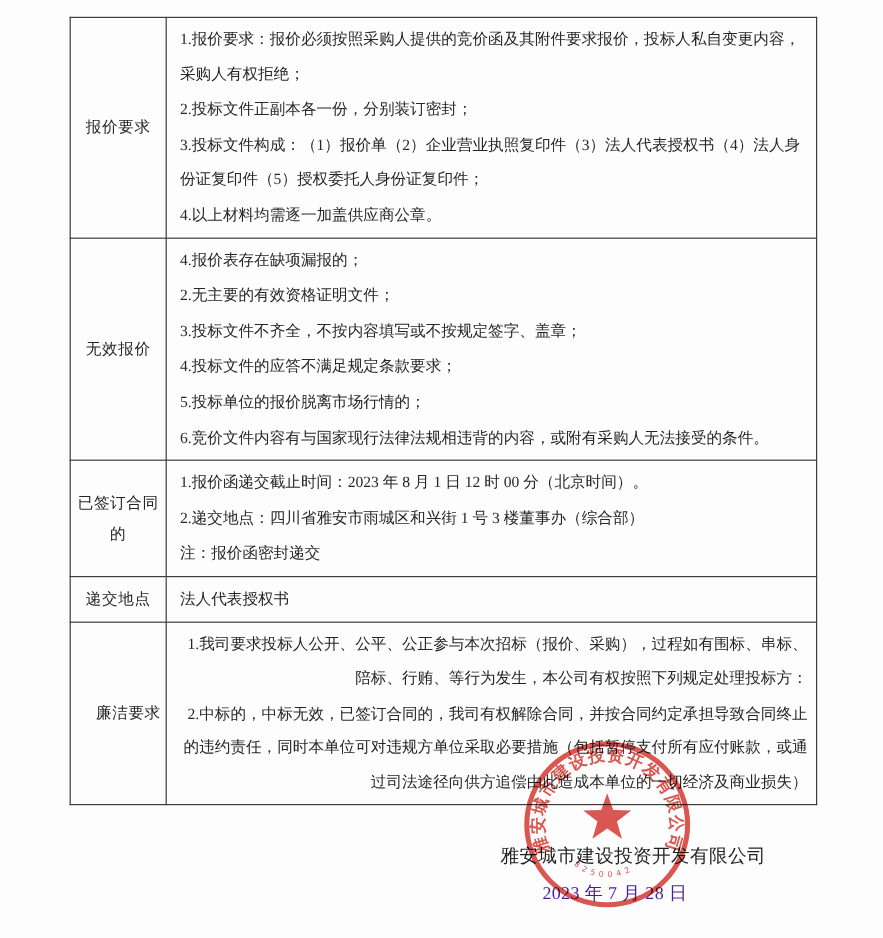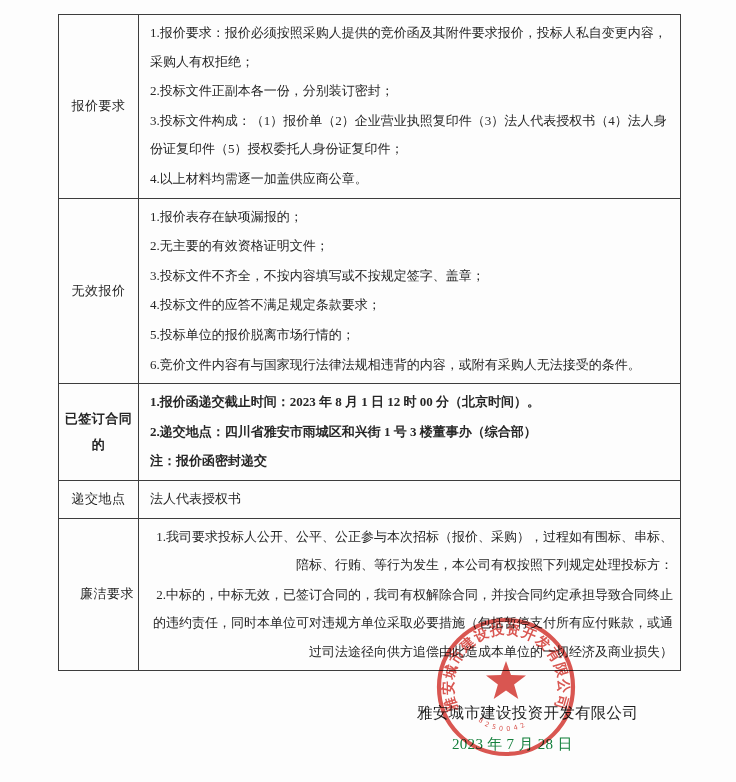--- a/index.html
+++ b/index.html
@@ -34,40 +34,40 @@
     line-height: 26px;
     letter-spacing: 0.5px;
   }
   .content-cell {
     padding: 3px 6px 3px 10px;
     line-height: 28.6px;
   }
   .content-cell p { margin: 1px; }
   .req-table tr:nth-child(1) td { height: 180px; }
   .req-table tr:nth-child(2) td { height: 172px; }
-  .req-table tr:nth-child(3) td { height: 87px; font-weight: bold; }
+  .req-table tr:nth-child(3) td { height: 87px; }
   .req-table tr:nth-child(4) td { height: 30px; }
   .req-table tr:nth-child(5) td { height: 152px; text-align: right; }
   
   .company-line {
     position: absolute;
     left: 417px;
     top: 703px;
     font-size: 15.5px;
     letter-spacing: 0.3px;
     color: #1f1f1f;
     white-space: nowrap;
   }
   .date-line {
     position: absolute;
     left: 452px;
     top: 735px;
     font-size: 15px;
     letter-spacing: 0.3px;
-    color: #15803d;
+    color: #4c1d95;
     white-space: nowrap;
   }
   
   .seal {
     position: absolute;
     left: 430px;
     top: 611px;
     width: 152px;
     height: 152px;
     mix-blend-mode: multiply;
@@ -88,21 +88,21 @@
         <td class="content-cell">
           <p>1.报价要求：报价必须按照采购人提供的竞价函及其附件要求报价，投标人私自变更内容，采购人有权拒绝；</p>
           <p>2.投标文件正副本各一份，分别装订密封；</p>
           <p>3.投标文件构成：（1）报价单（2）企业营业执照复印件（3）法人代表授权书（4）法人身份证复印件（5）授权委托人身份证复印件；</p>
           <p>4.以上材料均需逐一加盖供应商公章。</p>
         </td>
       </tr>
       <tr>
         <td class="label-cell">无效报价</td>
         <td class="content-cell">
-          <p>1.报价表存在缺项漏报的；</p>
+          <p>4.报价表存在缺项漏报的；</p>
           <p>2.无主要的有效资格证明文件；</p>
           <p>3.投标文件不齐全，不按内容填写或不按规定签字、盖章；</p>
           <p>4.投标文件的应答不满足规定条款要求；</p>
           <p>5.投标单位的报价脱离市场行情的；</p>
           <p>6.竞价文件内容有与国家现行法律法规相违背的内容，或附有采购人无法接受的条件。</p>
         </td>
       </tr>
       <tr>
         <td class="label-cell">已签订合同的</td>
         <td class="content-cell">

